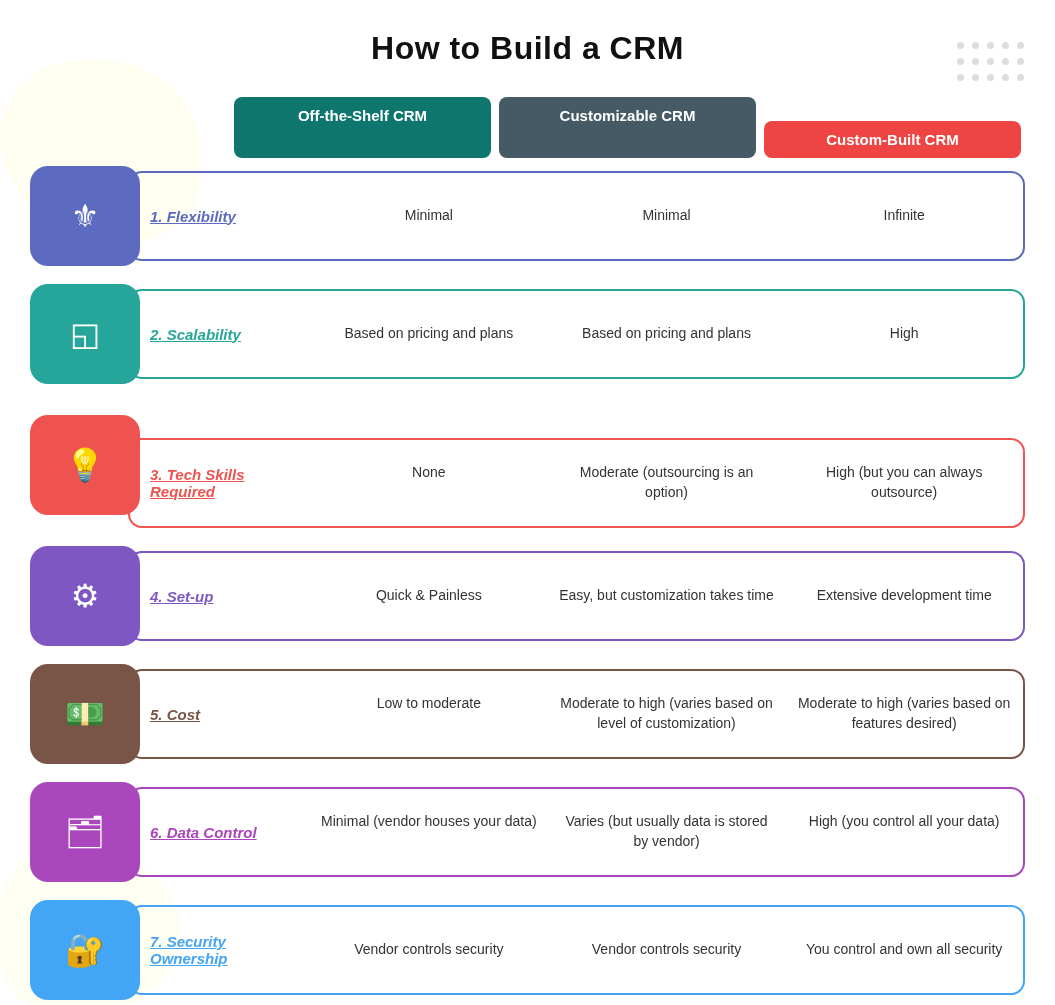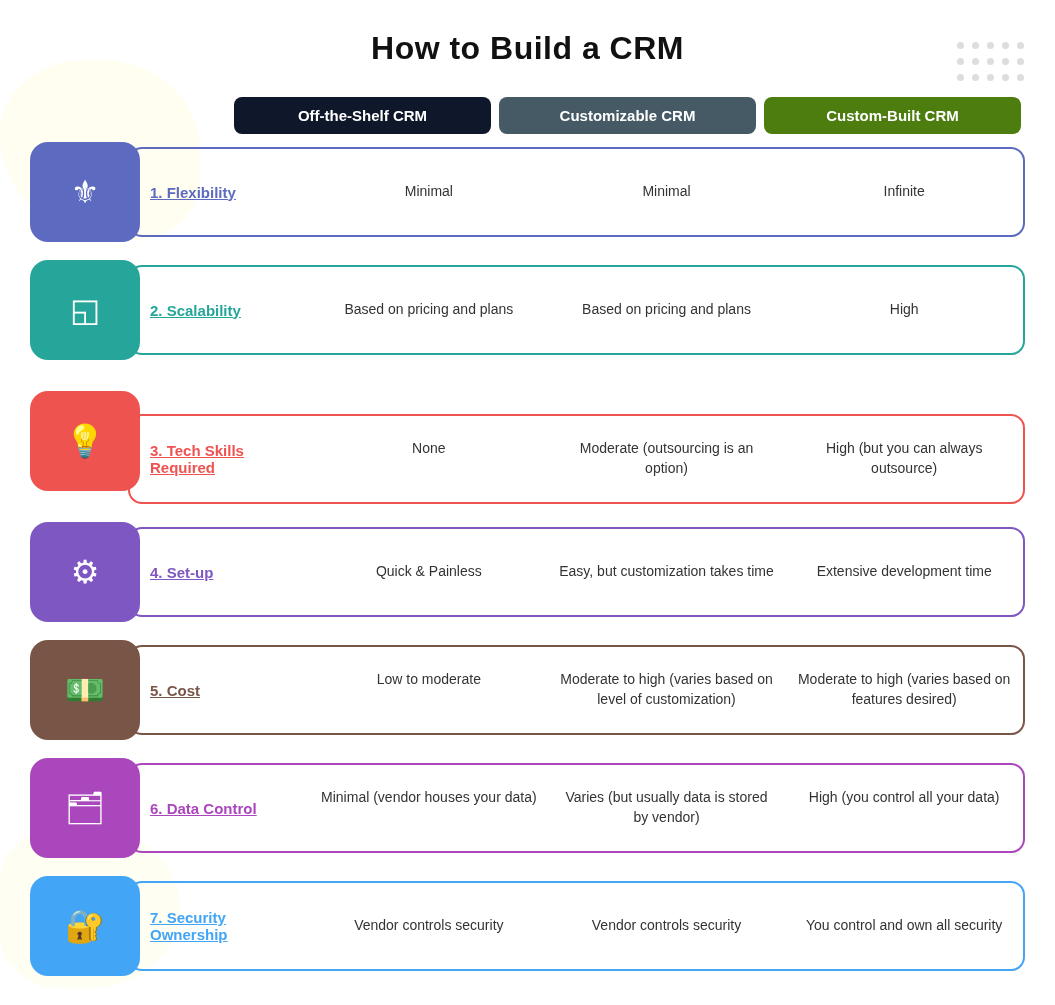--- a/index.html
+++ b/index.html
@@ -75,23 +75,23 @@
     .col-header {
       flex: 1;
       text-align: center;
       padding: 10px 8px;
       border-radius: 8px;
       font-weight: 700;
       font-size: 15px;
       color: #fff;
       margin: 0 4px;
     }
-    .col-header-1 { background: #0f172a; }
+    .col-header-1 { background: #0f766e; }
     .col-header-2 { background: #455a64; }
-    .col-header-3 { background: #4d7c0f; }
+    .col-header-3 { background: #ef4444; margin-top: 24px; }
 
     
     .row-wrapper {
       display: flex;
       align-items: center;
       margin-bottom: 18px;
     }
 
     .icon-box {
       width: 110px;
@@ -165,20 +165,21 @@
     .row-6 .row-content { border-color: #ab47bc; }
     .row-6 .row-label { color: #ab47bc; }
 
     .row-7 .icon-box { background: #42a5f5; }
     .row-7 .row-content { border-color: #42a5f5; }
     .row-7 .row-label { color: #42a5f5; }
 
     .row-label a {
       color: inherit;
       text-decoration: underline;
+      font-style: italic;
     }
 
     
     .footer {
       text-align: right;
       padding-right: 30px;
       padding-top: 10px;
     }
     .footer-brand {
       font-size: 21px;

